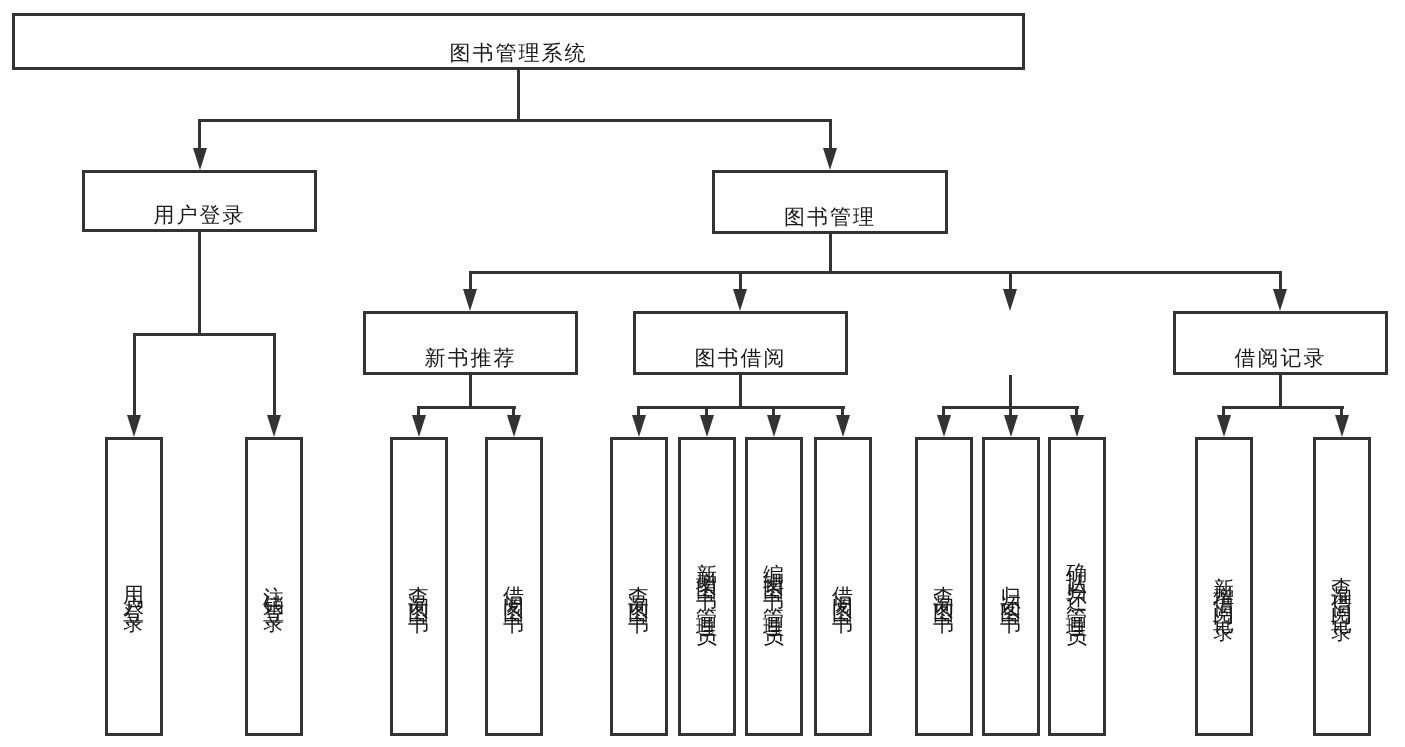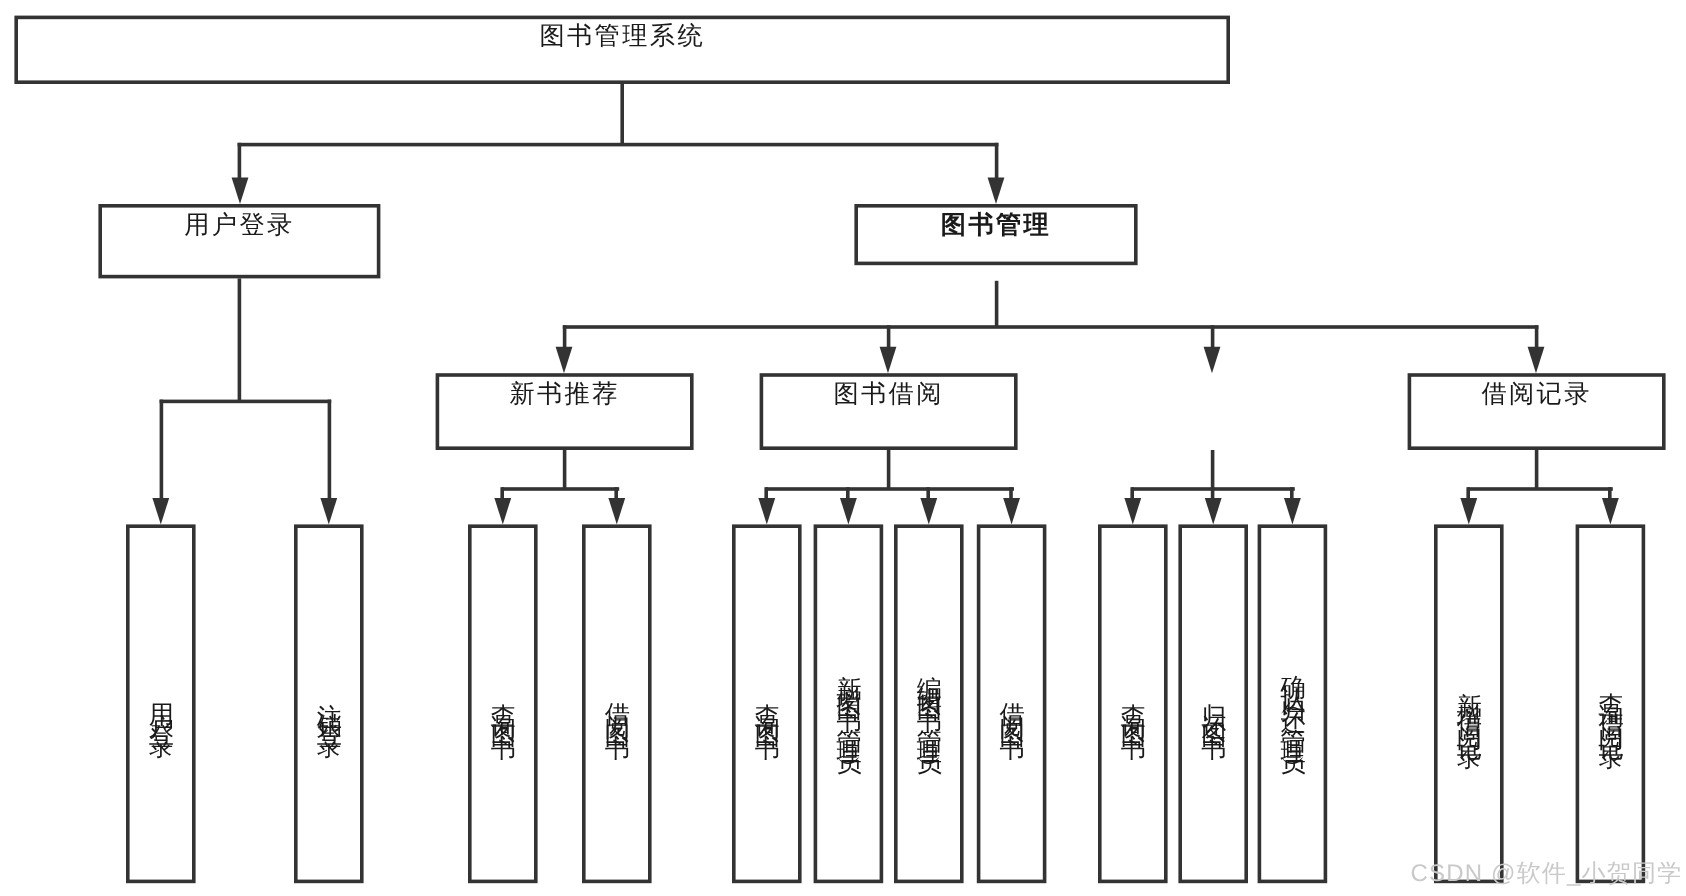--- a/index.html
+++ b/index.html
@@ -2,21 +2,21 @@
 <html><head>
 <meta charset="utf-8">
 <style>
   html,body { margin:0; padding:0; background:#ffffff; }
   #canvas {
     position:relative; width:1405px; height:747px; background:#ffffff;
     font-family:"Liberation Sans","DejaVu Sans",sans-serif; overflow:hidden;
   }
   .node {
     position:absolute; box-sizing:border-box; border:3px solid #333333; background:#ffffff;
-    display:flex; align-items:flex-start; justify-content:center;
+    display:flex; align-items:flex-end; justify-content:center;
     font-size:21px; color:#1a1a1a; letter-spacing:2px;
   }
   .leaf {
     position:absolute; box-sizing:border-box; top:437px; height:299px; width:58px;
     border:3px solid #333333; background:#ffffff;
     display:flex; align-items:center; justify-content:center;
   }
   .leaf .vtext {
     writing-mode:vertical-rl; text-orientation:mixed;
     font-size:21px; letter-spacing:9px; line-height:1; color:#1a1a1a;
@@ -28,21 +28,21 @@
     border-left:7px solid transparent; border-right:7px solid transparent;
     border-top:22px solid #333333;
   }
   .watermark {
     position:absolute; top:714px; right:3px; z-index:10;
     font-size:20px; color:#c9c9c9; letter-spacing:1px; white-space:nowrap;
   }
   
   .b-root  { left:12px;  top:13px;  width:1013px; height:57px; }
   .b-login { left:82px;  top:170px; width:235px;  height:62px; }
-  .b-mgmt  { left:712px; top:170px; width:236px;  height:51px;font-weight:bold; }
+  .b-mgmt  { left:712px; top:170px; width:236px;  height:64px; }
   .b-new   { left:363px; top:311px; width:215px;  height:64px; }
   .b-bor   { left:633px; top:311px; width:215px;  height:64px; }
   .b-cur   { left:903px; top:311px; width:215px;  height:64px; }
   .b-rec   { left:1173px;top:311px; width:215px;  height:64px; }
 </style>
 </head>
 <body>
 
 <div id="canvas">
 
@@ -163,15 +163,14 @@
     <span class="vtext">确认归还（管理员）</span>
   </div>
 
   <div class="leaf" style="left:1195px;">
     <span class="vtext">新增借阅记录</span>
   </div>
   <div class="leaf" style="left:1313px;">
     <span class="vtext">查询借阅记录</span>
   </div>
 
-  <div class="watermark">CSDN @软件_小贺同学</div>
 
 </div>
 
 </body></html>

